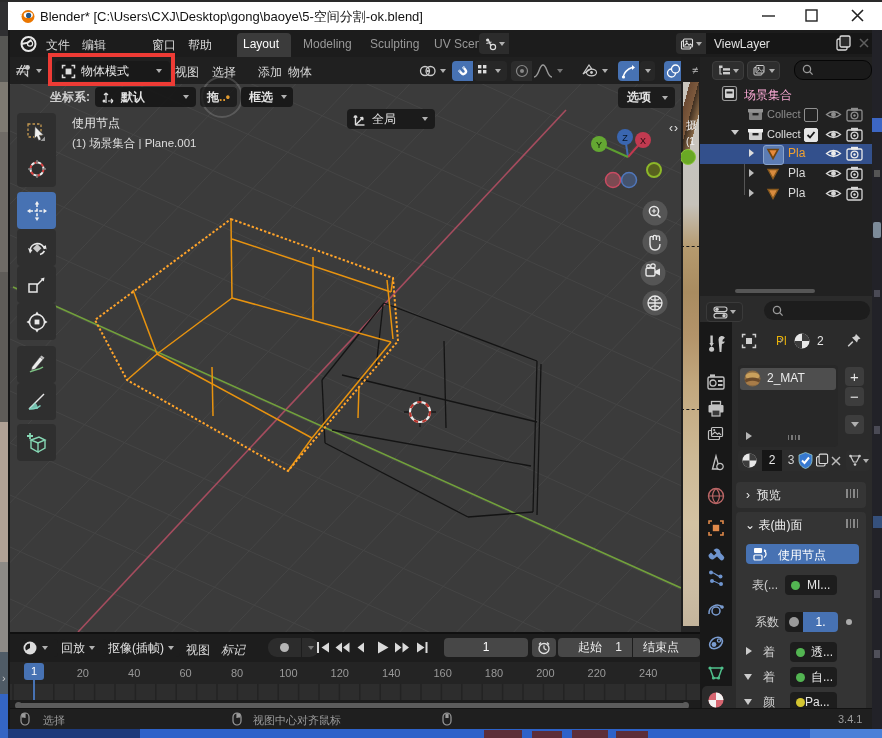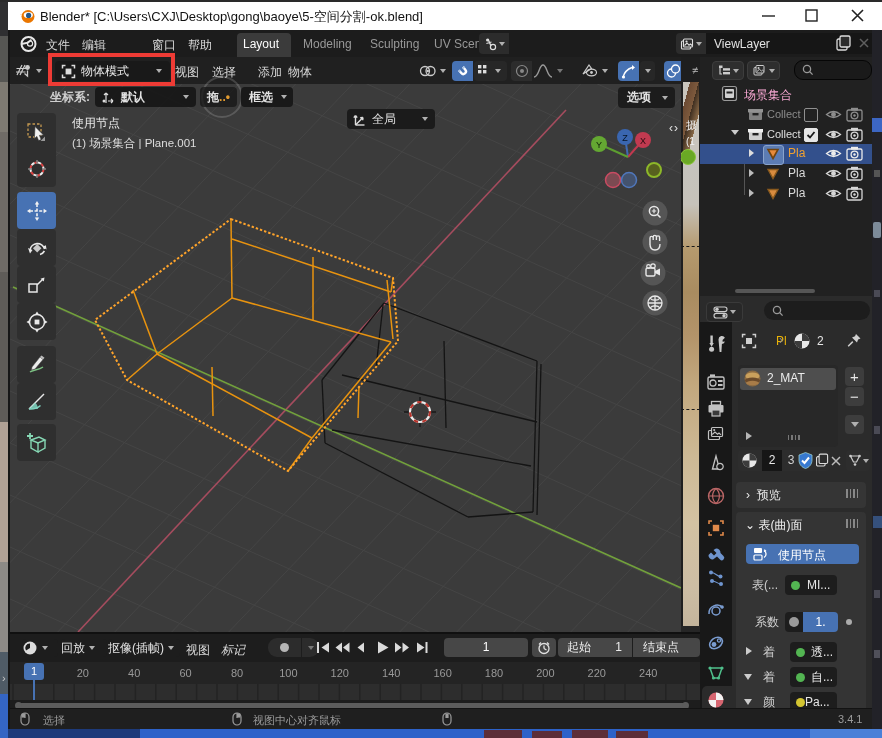--- a/index.html
+++ b/index.html
@@ -901,21 +901,21 @@
           <rect x="110.5" y="4" width="2" height="11"></rect>
     </g>
   </svg>
   <div class="abs" style="left:434px;top:4px;width:84px;height:19px;background:#474747;border-radius:4px;color:#fff;font-size:12px;text-align:center;line-height:19px;">1</div>
   <div class="chip" style="left:522px;top:4px;width:24px;height:19px;background:#474747;justify-content:center;">
     <svg width="14" height="14" viewBox="0 0 14 14">
           <circle cx="7" cy="7.5" r="5" fill="none" stroke="#e2e2e2" stroke-width="1.3"></circle>
           <path d="M7 7.5 V4.5 M7 7.5 L9.5 9 M4 1.5 L2 3.5 M10 1.5 L12 3.5" stroke="#e2e2e2" stroke-width="1.3" fill="none"></path>
         </svg>
   </div>
-  <div class="abs" style="left:548px;top:4px;width:74px;height:19px;background:#474747;border-radius:4px 0 0 4px;color:#ededed;font-size:12px;"><span style="margin-left:9px;line-height:19px;">起始</span><span style="position:absolute;right:10px;line-height:19px;">1</span></div>
+  <div class="abs" style="left:548px;top:4px;width:74px;height:19px;background:#474747;border-radius:4px 0 0 4px;color:#ededed;font-size:12px;"><span style="margin-left:20px;line-height:19px;">起始</span><span style="position:absolute;right:10px;line-height:19px;">1</span></div>
   <div class="abs" style="left:623px;top:4px;width:67px;height:19px;background:#474747;border-radius:0 4px 4px 0;color:#ededed;font-size:12px;"><span style="margin-left:10px;line-height:19px;">结束点</span></div>
 
   <div class="abs" style="left:0;top:28px;width:690px;height:22px;background:#242424;"></div>
   <div class="abs" style="left:0;top:50px;width:690px;height:16px;background:#2d2d2d;" id="ttrack"></div>
   <svg class="abs" style="left:0;top:28px;" width="690" height="38" viewBox="0 0 690 38" id="rulersvg">
         <text x="72.8" y="15" fill="#999" font-size="11" text-anchor="middle" font-family="Liberation Sans">20</text>
         <text x="124.2" y="15" fill="#999" font-size="11" text-anchor="middle" font-family="Liberation Sans">40</text>
         <text x="175.6" y="15" fill="#999" font-size="11" text-anchor="middle" font-family="Liberation Sans">60</text>
         <text x="227.0" y="15" fill="#999" font-size="11" text-anchor="middle" font-family="Liberation Sans">80</text>
         <text x="278.4" y="15" fill="#999" font-size="11" text-anchor="middle" font-family="Liberation Sans">100</text>

